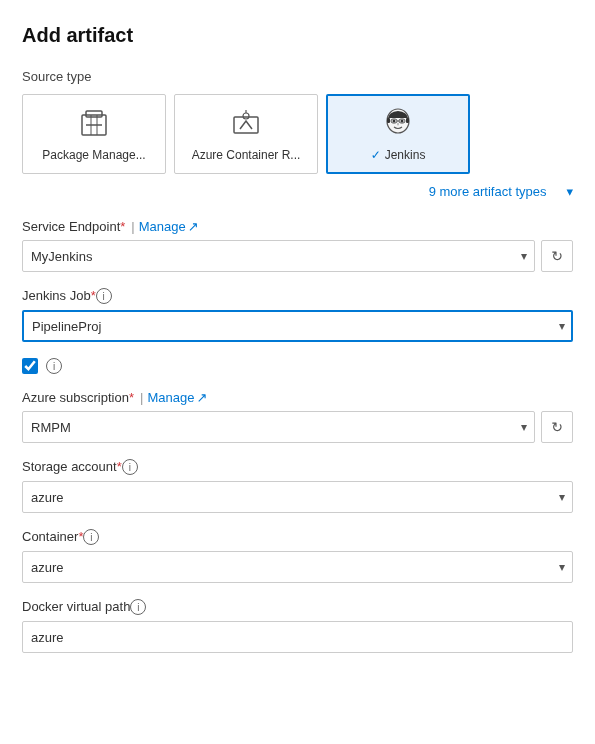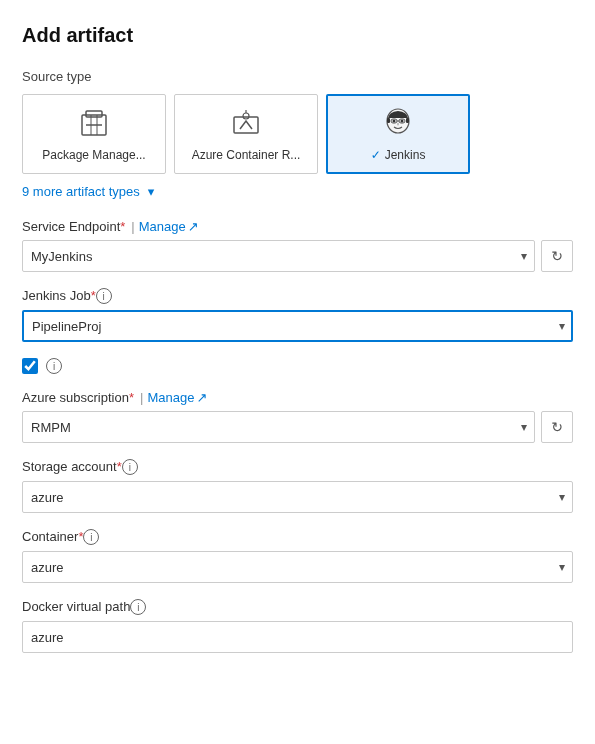--- a/index.html
+++ b/index.html
@@ -57,23 +57,24 @@
       display: flex;
       align-items: center;
       justify-content: center;
     }
     .more-artifacts-link {
       color: #0078d4;
       font-size: 13px;
       text-decoration: none;
       display: flex;
       align-items: center;
-      gap: 8px;
+      gap: 20px;
       margin-bottom: 20px;
       cursor: pointer;
+      justify-content: flex-end;
     }
     .field-group {
       margin-bottom: 16px;
     }
     .field-label {
       font-size: 13px;
       margin-bottom: 6px;
       display: flex;
       align-items: flex-start;
     }

